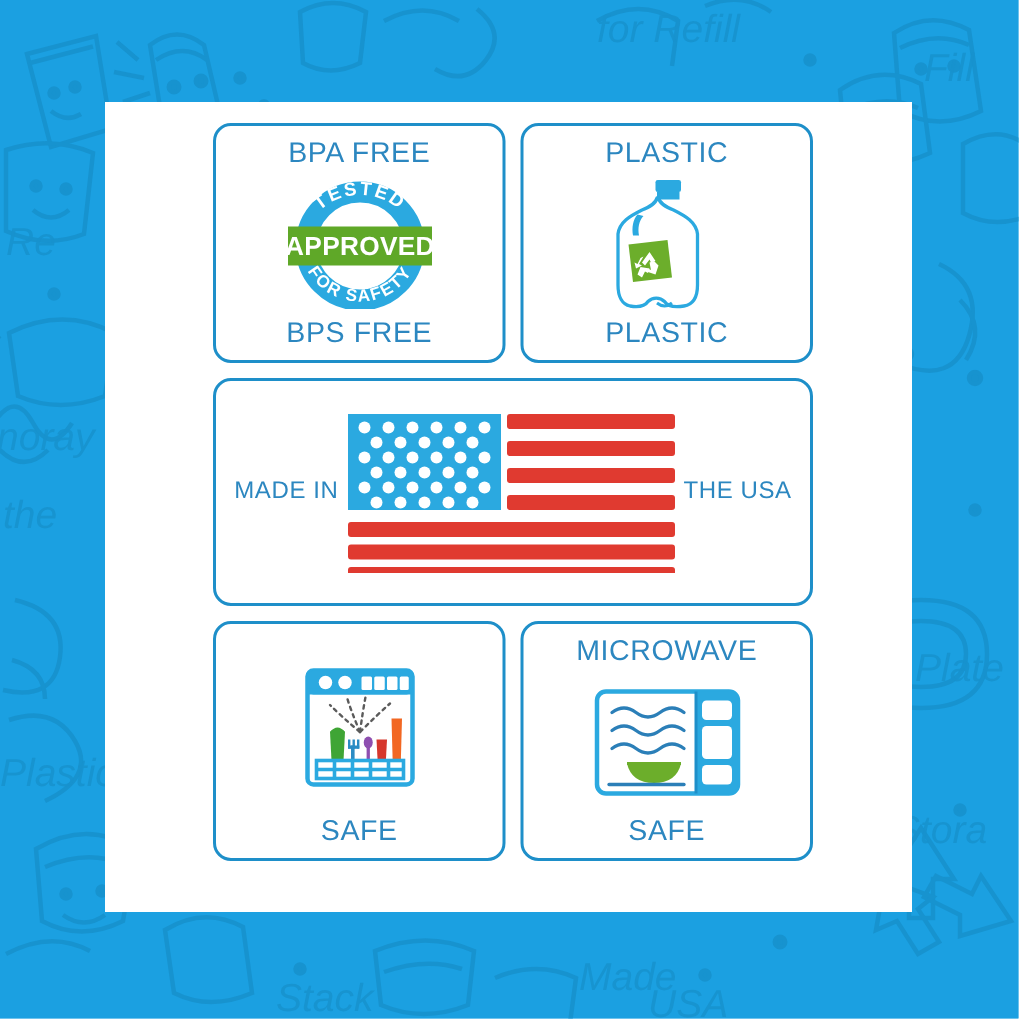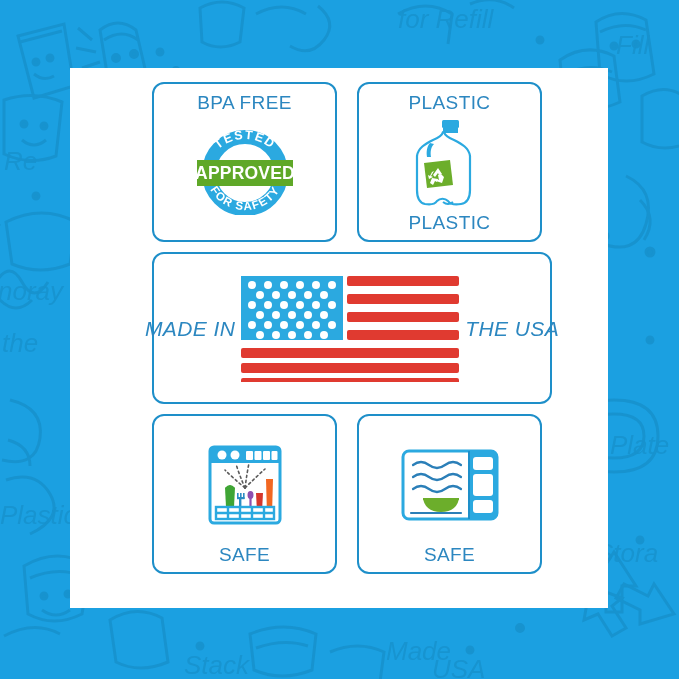--- a/index.html
+++ b/index.html
@@ -28,39 +28,38 @@
   .row{display:flex;gap:10px;margin-bottom:10px;}
   .panel{
     border:2px solid #1E8FC9;
     border-radius:12px;
     background:#ffffff;
     box-sizing:border-box;
     display:flex;
     flex-direction:column;
     align-items:center;
     justify-content:space-between;
-    margin-left:10px;
   }
   .panel.half{width:195px;height:160px;padding:9px 6px 8px;}
   .panel.full{
     width:400px;height:152px;
     flex-direction:row;
     justify-content:center;
     align-items:center;
     padding:0 8px;
   }
   .ptext{
     color:#2C87C0;
     font-size:19px;
     letter-spacing:.4px;
     line-height:1;
     white-space:nowrap;
     font-weight:400;
   }
-  .ptext.flagtext{font-size:21px;font-style:italic;}
+  .ptext.flagtext{font-size:16px;}
   .icon-wrap{
     flex:1;
     display:flex;
     align-items:center;
     justify-content:center;
     width:100%;
   }
   .flag-wrap{margin:0 6px;display:flex;align-items:center;}
 </style>
 </head>
@@ -180,20 +179,21 @@
               <textPath href="#arcTop" startOffset="50%" text-anchor="middle">TESTED</textPath>
             </text>
             <text font-family="Liberation Sans, sans-serif" font-size="11.5" font-weight="bold" fill="#ffffff" letter-spacing="1.2">
               <textPath href="#arcBot" startOffset="50%" text-anchor="middle">FOR SAFETY</textPath>
             </text>
 
             <rect x="6" y="31" width="96" height="26" fill="#5FA828"></rect>
             <text x="54" y="50" text-anchor="middle" font-family="Liberation Sans, sans-serif" font-size="17.5" font-weight="bold" fill="#ffffff" letter-spacing="0.2">APPROVED</text>
           </svg>
         </div>
+        <div class="ptext">BPS FREE</div>
       </div>
 
       <div class="panel half">
         <div class="ptext">PLASTIC</div>
         <div class="icon-wrap">
           <svg width="82" height="88" viewBox="0 0 82 88" xmlns="http://www.w3.org/2000/svg">
 
             <rect x="33" y="1" width="17" height="8" rx="1.5" fill="#2BA9E0"></rect>
 
             <path d="M34 9 h15 v5 h-15z" fill="#2BA9E0"></path>
@@ -334,20 +334,21 @@
               <rect x="8" y="62" width="58" height="12"></rect>
               <path d="M8 68 h58"></path>
               <path d="M20 62 v12 M32 62 v12 M44 62 v12 M56 62 v12"></path>
             </g>
           </svg>
         </div>
         <div class="ptext">SAFE</div>
       </div>
 
       <div class="panel half">
+        <div class="ptext">MICROWAVE</div>
         <div class="icon-wrap">
           <svg width="98" height="72" viewBox="0 0 98 72" xmlns="http://www.w3.org/2000/svg">
 
             <rect x="2" y="2" width="94" height="68" rx="6" fill="#ffffff" stroke="#2BA9E0" stroke-width="3"></rect>
 
             <path d="M68 2 h22 a6 6 0 0 1 6 6 v56 a6 6 0 0 1 -6 6 h-22z" fill="#2BA9E0"></path>
             <g fill="#ffffff">
               <rect x="72" y="8" width="20" height="13" rx="3"></rect>
               <rect x="72" y="25" width="20" height="22" rx="3"></rect>
               <rect x="72" y="51" width="20" height="13" rx="3"></rect>

